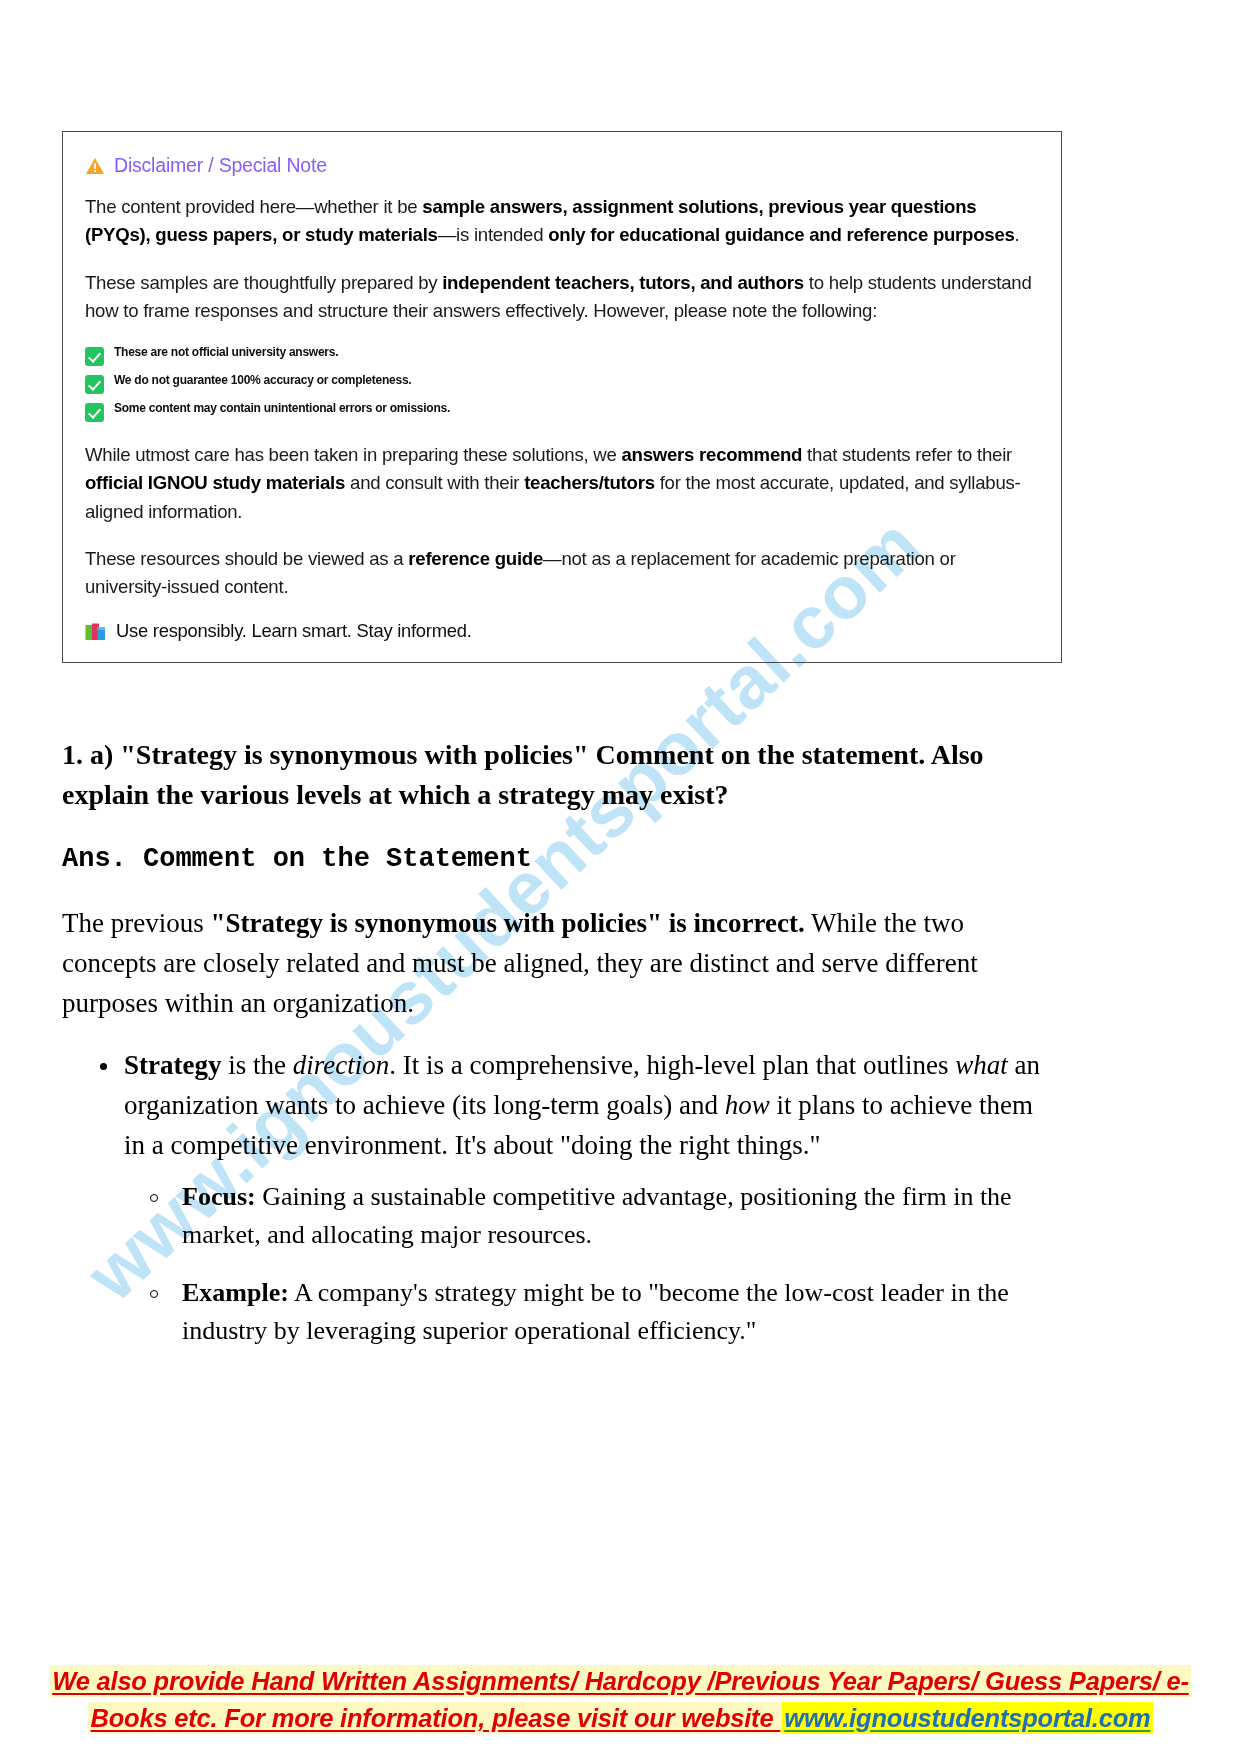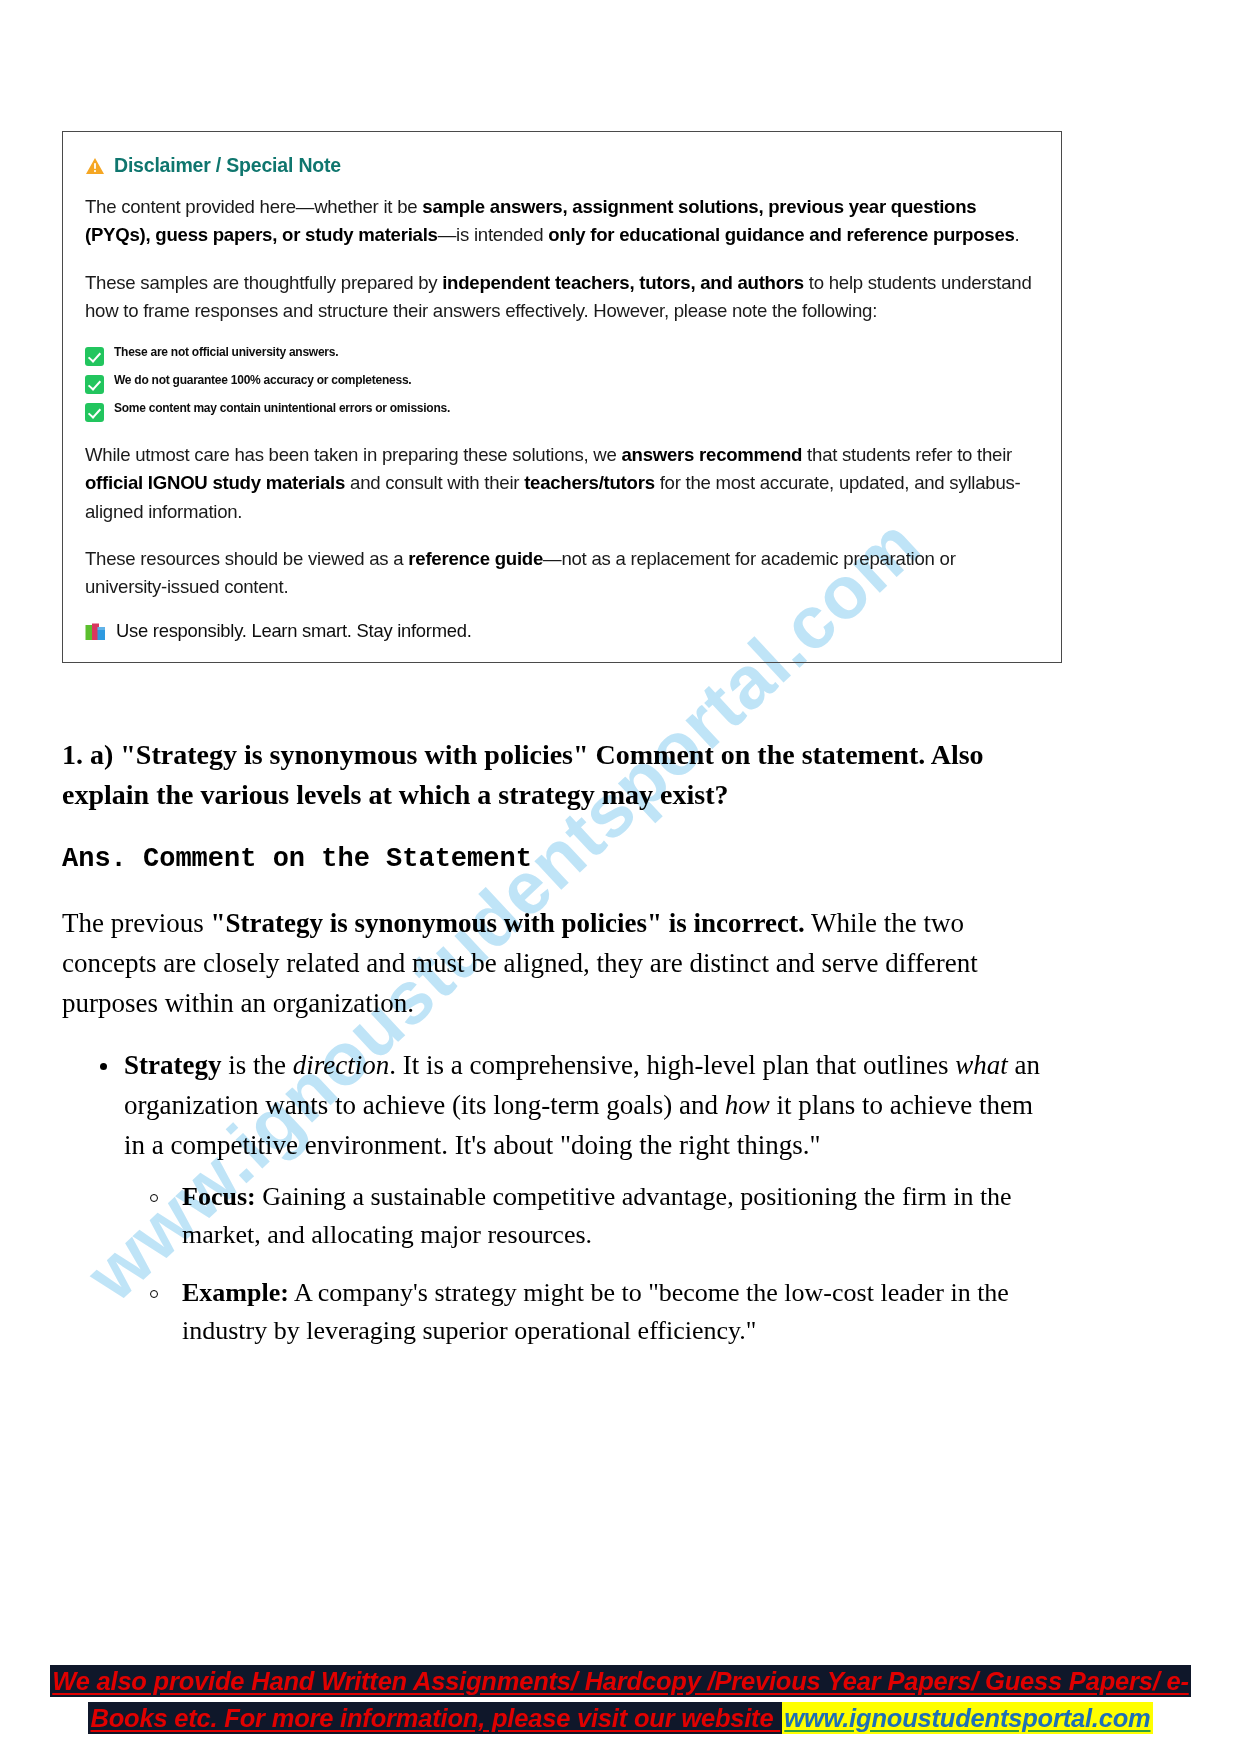--- a/index.html
+++ b/index.html
@@ -48,22 +48,22 @@
     width: 1000px;
     box-sizing: border-box;
     border: 1.4px solid #4a4a4a;
     background: transparent;
     padding: 18px 22px 20px 22px;
     z-index: 10;
     font-family: "Liberation Sans", "DejaVu Sans", sans-serif;
   }
   .disclaimer-title {
     font-size: 19.5px;
-    font-weight: 700;
-    color: #0f766e;
+    font-weight: 400;
+    color: #8b5cf6;
     margin: 4px 0 16px 0;
     display: flex;
     align-items: center;
     gap: 9px;
     letter-spacing: -0.2px;
   }
   .warn-icon {
     display: inline-block;
     width: 20px;
     height: 18px;
@@ -220,21 +220,21 @@
     z-index: 20;
     text-align: center;
     font-family: "Liberation Sans", "DejaVu Sans", sans-serif;
   }
   .footer-line {
     display: block;
     text-align: center;
     line-height: 1.46;
   }
   .footer-seg {
-    background: #0f172a;
+    background: #fef9c3;
     color: #e00000;
     font-style: italic;
     font-weight: 700;
     font-size: 25.5px;
     text-decoration: underline;
     text-decoration-color: #e00000;
     text-underline-offset: 3px;
     padding: 2px 2px;
     letter-spacing: -0.2px;
     box-decoration-break: clone;

